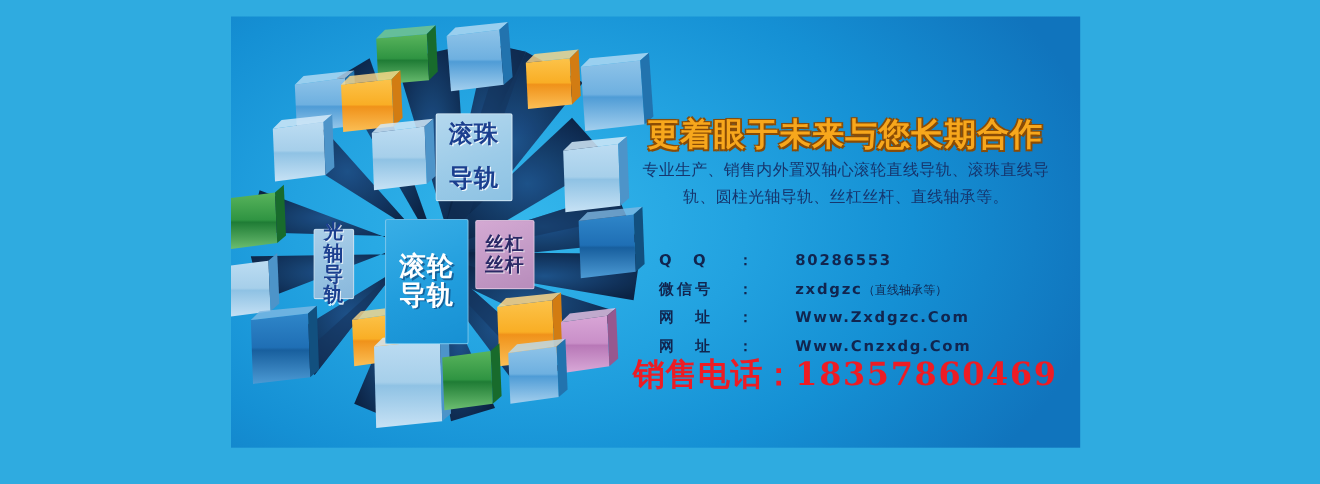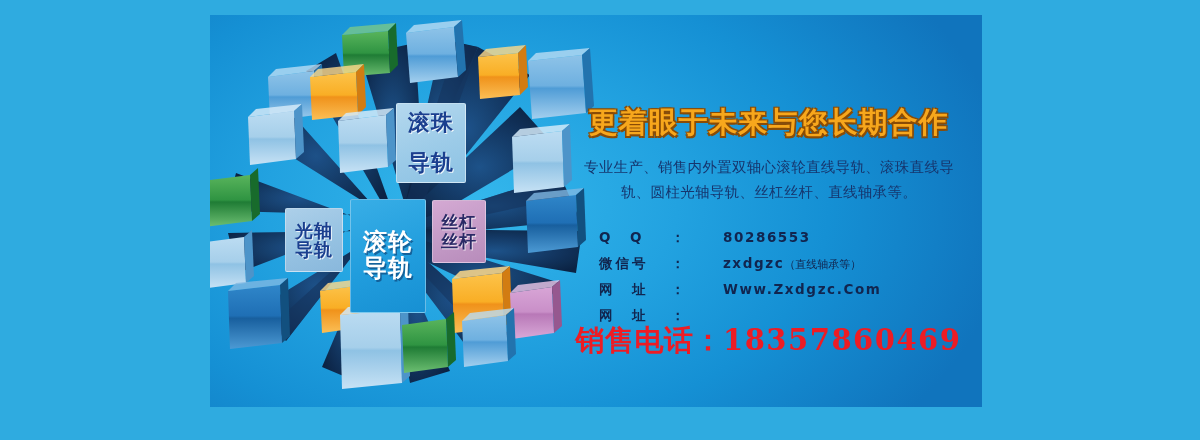--- a/index.html
+++ b/index.html
@@ -62,21 +62,21 @@
   #lbl-gunzhu {
     left: 186px; top: 88px; width: 70px; height: 80px;
     background: linear-gradient(160deg, #b4d8ee 0%, #9ccbe8 55%, #8dc2e3 100%);
     color: #1b3f8f;
     font-size: 22px;
     text-shadow: 1px 1px 0 rgba(255,255,255,.85);
     border: 1px solid rgba(255,255,255,.45);
     gap: 16px;
   }
   #lbl-guangzhou {
-    left: 75px; top: 193px; width: 58px; height: 64px;
+    left: 75px; top: 193px; width: 37px; height: 64px;
     background: linear-gradient(160deg, #accfe9 0%, #96c2e2 55%, #89b8dc 100%);
     color: #1b3f8f;
     font-size: 18px;
     text-shadow: 1px 1px 0 rgba(255,255,255,.8);
     border: 1px solid rgba(255,255,255,.4);
   }
   #lbl-gunlun {
     left: 140px; top: 184px; width: 76px; height: 114px;
     background: linear-gradient(160deg, #38aee6 0%, #219ddd 55%, #1790d3 100%);
     color: #ffffff;
@@ -118,21 +118,21 @@
       -1.5px  1.5px 0 #8a4c06,
        1.5px  1.5px 0 #8a4c06,
        0 0 2px #8a4c06;
   }
   #headline-1 { top: 38px; }
   #headline-2 { top: 88px; }
 
   #description {
     position: absolute;
     left: 28px;
-    top: 140px;
+    top: 128px;
     width: 372px;
     text-align: center;
     color: #16366e;
     font-size: 14.5px;
     line-height: 1.72;
     letter-spacing: .3px;
   }
 
   #contact {
     position: absolute;
@@ -378,20 +378,21 @@
           <span class="contact-note">（直线轴承等）</span>
         </div>
         <div class="contact-row">
           <span class="contact-key">网　址</span>
           <span class="contact-sep">：</span>
           <span class="contact-val">Www.Zxdgzc.Com</span>
         </div>
         <div class="contact-row">
           <span class="contact-key">网　址</span>
           <span class="contact-sep">：</span>
+          <span class="contact-val">Www.Cnzxdg.Com</span>
         </div>
       </div>
 
       <div id="phone">
         <span class="phone-label">销售电话：</span><span class="phone-number">18357860469</span>
       </div>
 
     </div>
   </div>
 </div>

